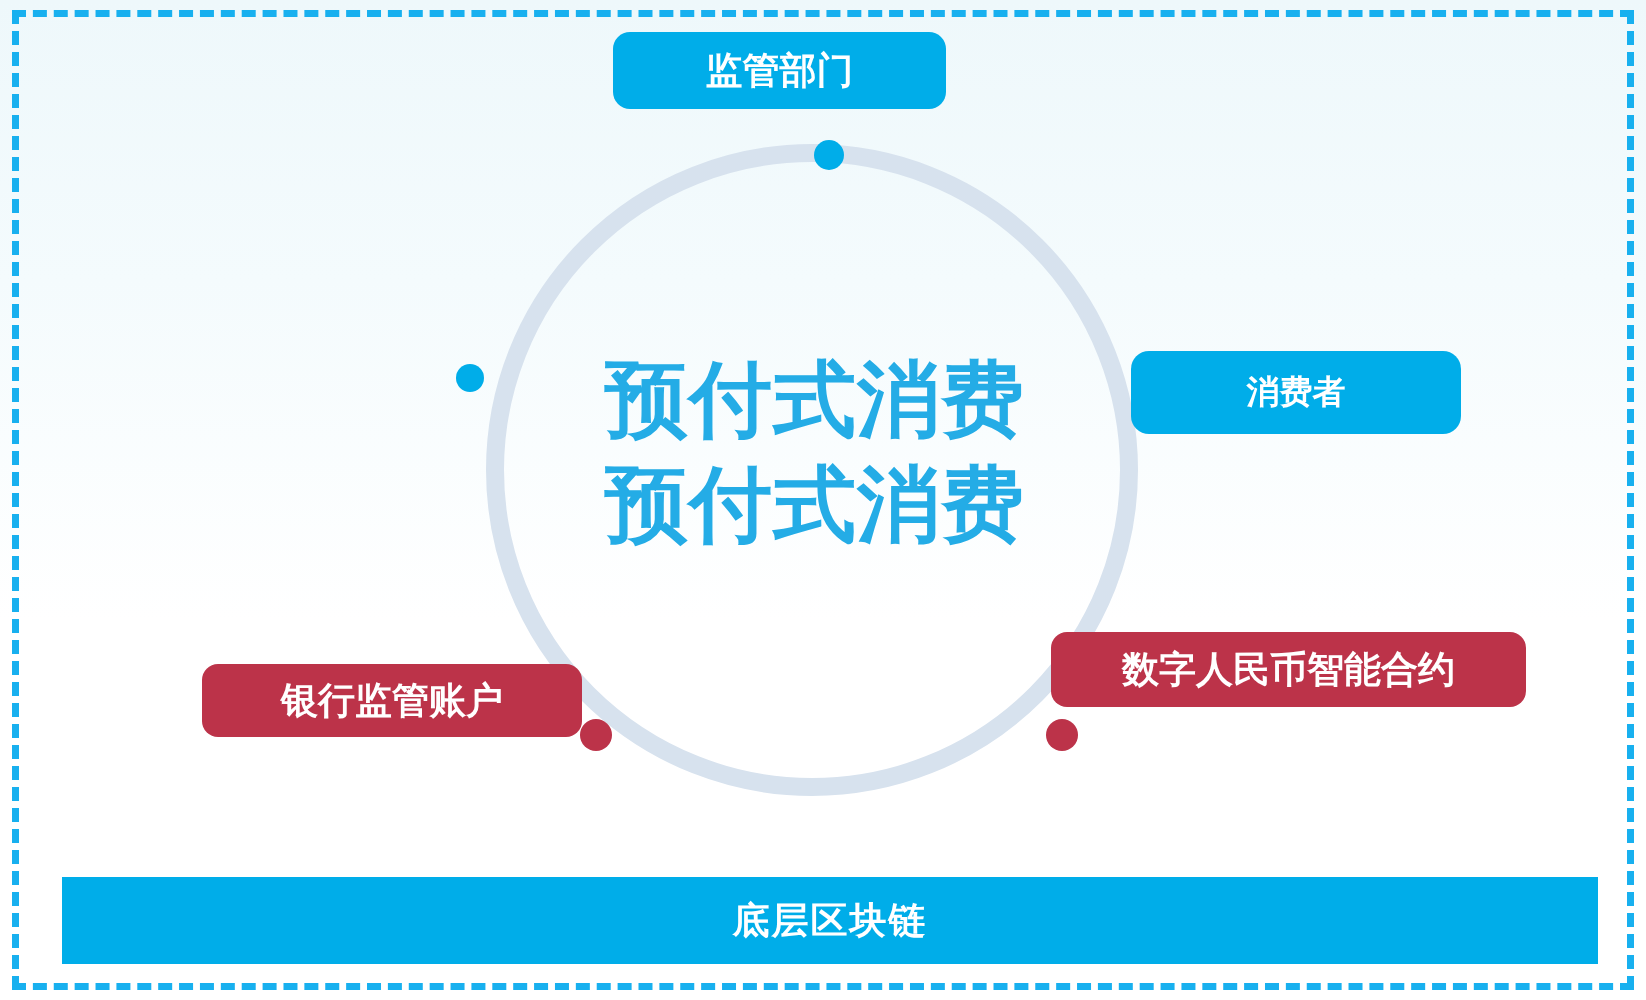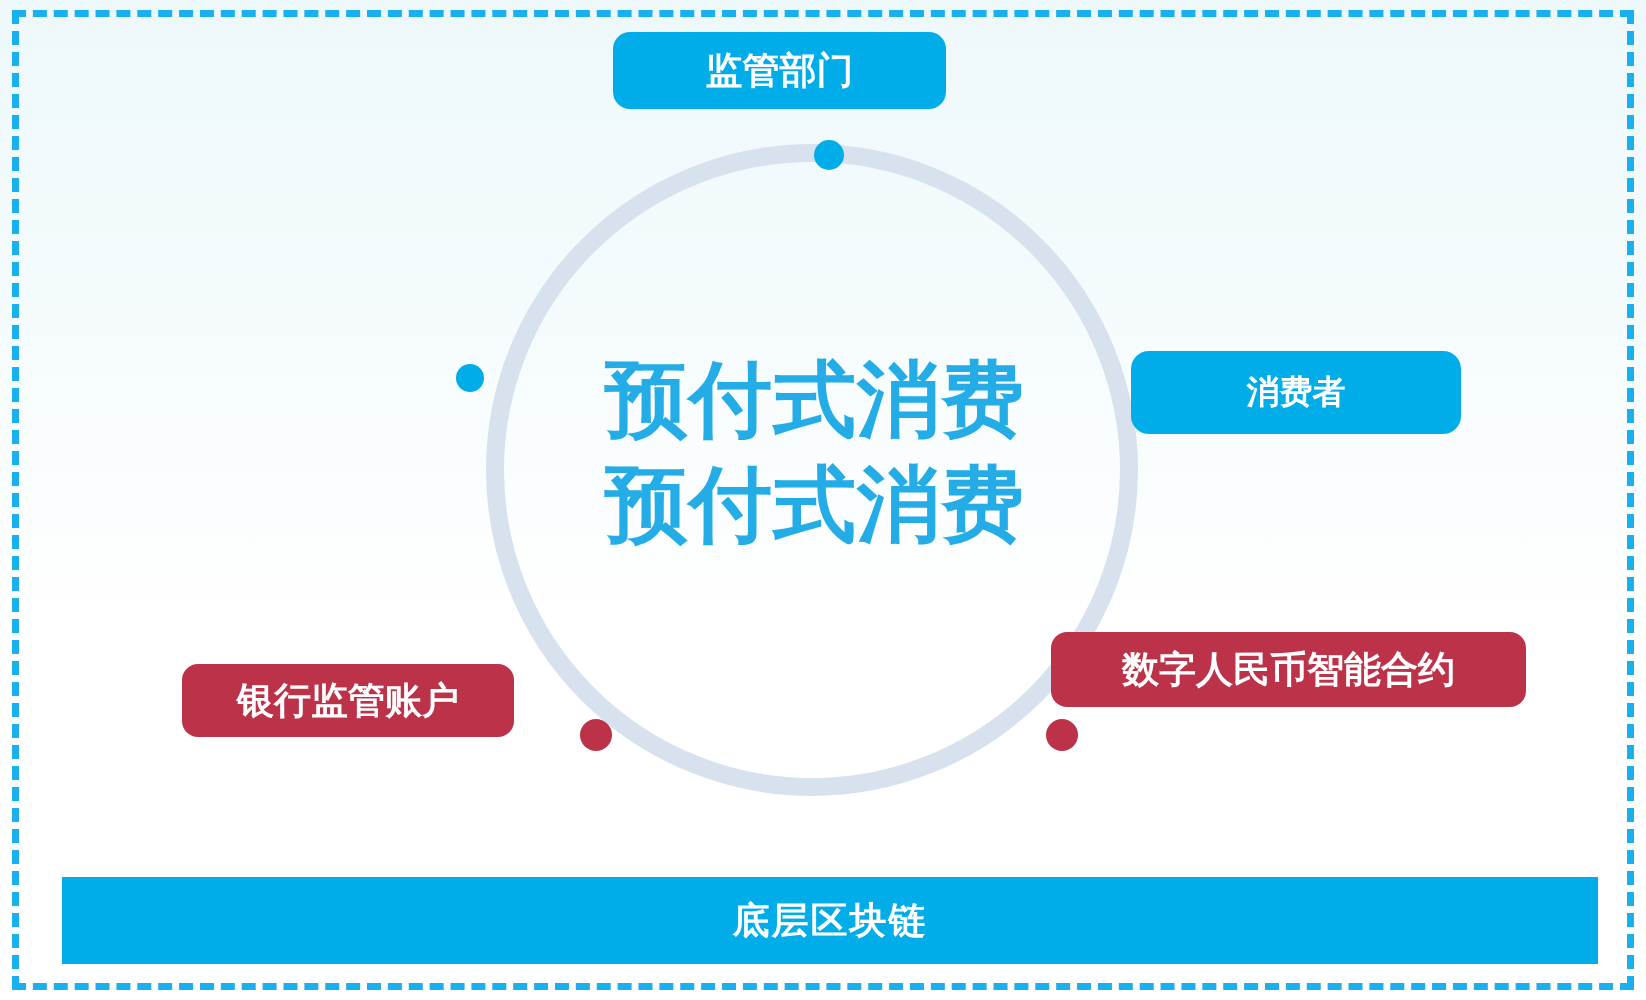--- a/index.html
+++ b/index.html
@@ -73,21 +73,21 @@
   }
   #pill-enterprise {
     left: 69px; top: 344px; width: 376px; height: 76px;
     border-radius: 19px; font-size: 37px;
   }
   #pill-consumer {
     left: 1131px; top: 351px; width: 330px; height: 83px;
     border-radius: 18px; font-size: 33px;
   }
   #pill-bank {
-    left: 182px; top: 664px; width: 332px; height: 73px;
+    left: 202px; top: 664px; width: 380px; height: 73px;
     border-radius: 16px; font-size: 37px;
   }
   #pill-contract {
     left: 1051px; top: 632px; width: 475px; height: 75px;
     border-radius: 16px; font-size: 37px;
   }
 
   
   #bottom-bar {
     position: absolute;

